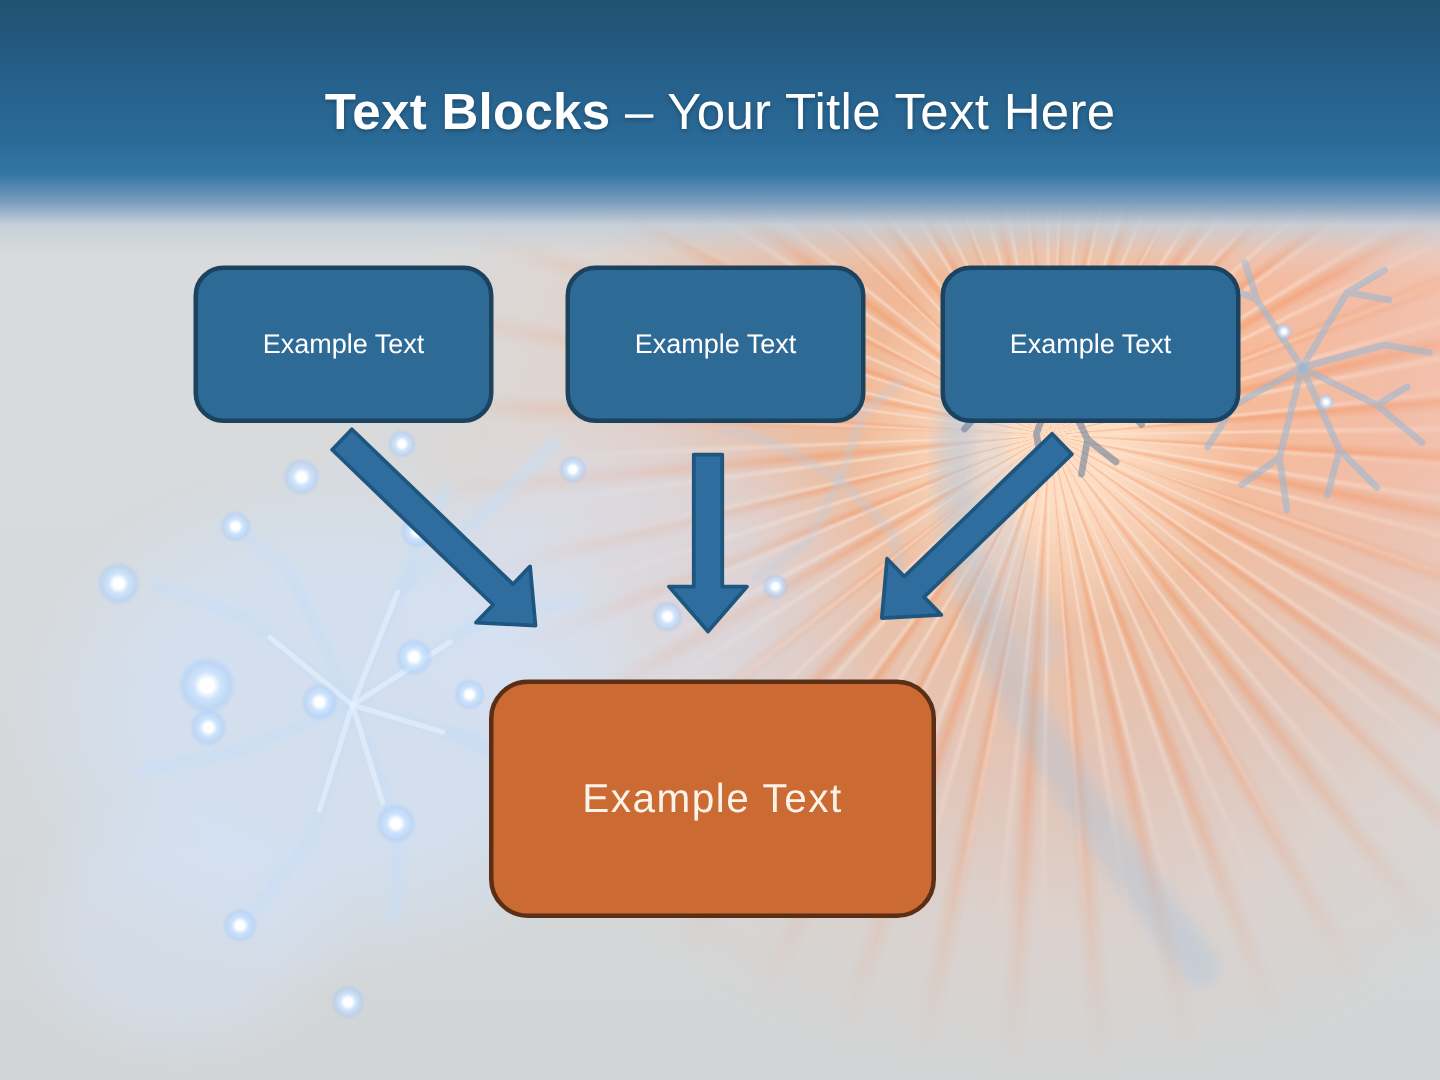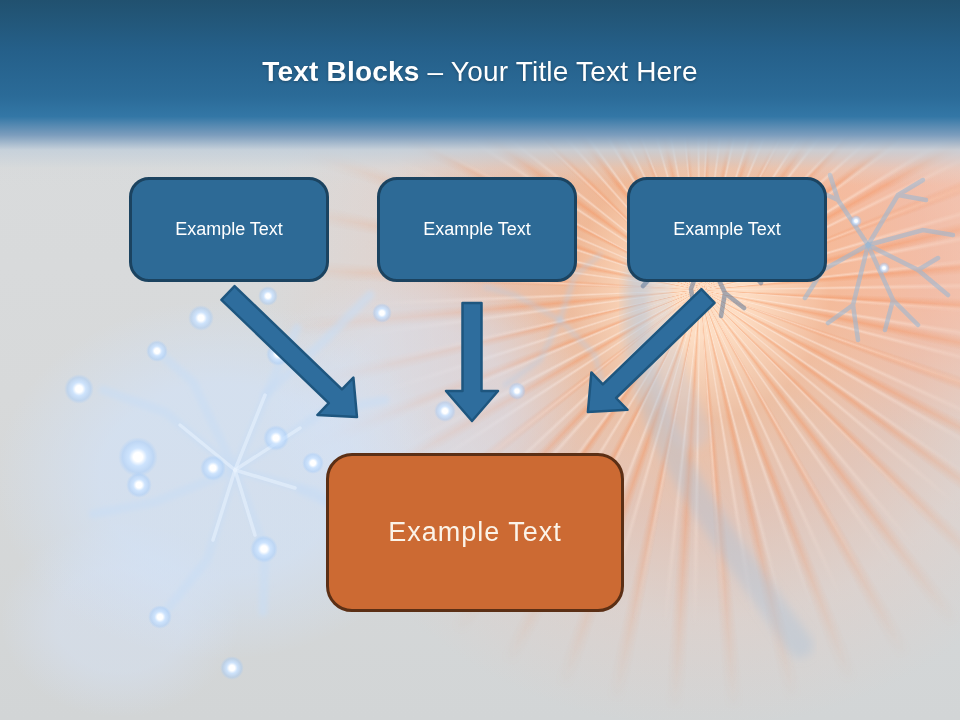--- a/index.html
+++ b/index.html
@@ -39,21 +39,21 @@
        background:radial-gradient(circle, #ffffff 0 16%, rgba(205,228,255,0.9) 32%,
                   rgba(150,198,255,0.35) 55%, rgba(150,198,255,0) 70%);}
 
   
   .header-band{position:absolute;left:0;top:0;width:960px;height:185px;pointer-events:none;
     background:linear-gradient(180deg,
       #21516f 0%, #25608a 28%, #2b6b98 52%, #3377a6 63%,
       #7c9dbd 73%, rgba(195,207,218,0.85) 81%, rgba(213,216,218,0.3) 91%, rgba(213,216,218,0) 100%);}
 
   .title{position:absolute;left:0;top:56px;width:960px;text-align:center;color:#ffffff;
-         font-size:28px;letter-spacing:0.2px;text-shadow:0 1px 3px rgba(0,0,0,0.28);}
+         font-size:34px;letter-spacing:0.2px;text-shadow:0 1px 3px rgba(0,0,0,0.28);}
   .title .b{font-weight:700;}
   .title .r{font-weight:400;}
 
   
   .block{position:absolute;display:flex;align-items:center;justify-content:center;
          box-sizing:border-box;color:#ffffff;text-align:left;}
   .block-blue{width:200px;height:105px;top:177px;border-radius:20px;
               background:#2d6a96;border:3px solid #1b4360;font-size:18px;}
   .b1{left:129px;} .b2{left:377px;} .b3{left:627px;}
   .block-orange{left:326px;top:453px;width:298px;height:159px;border-radius:26px;

